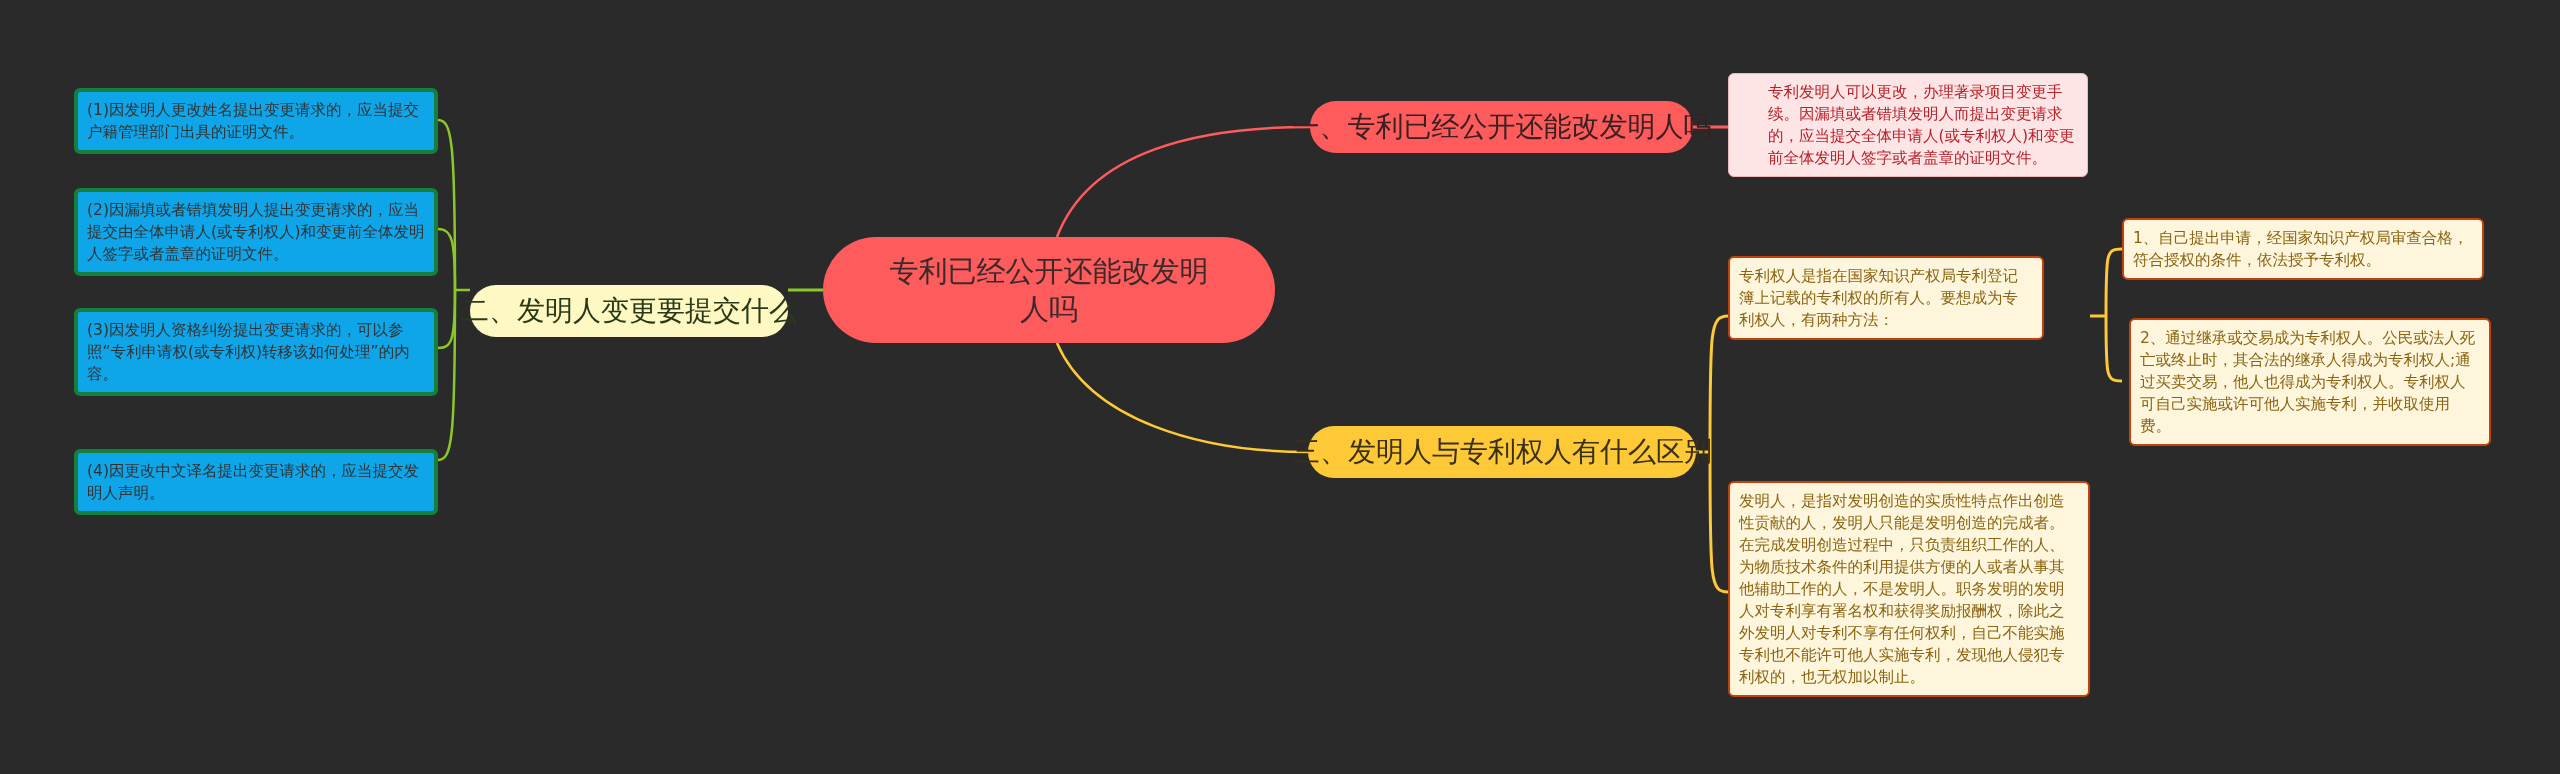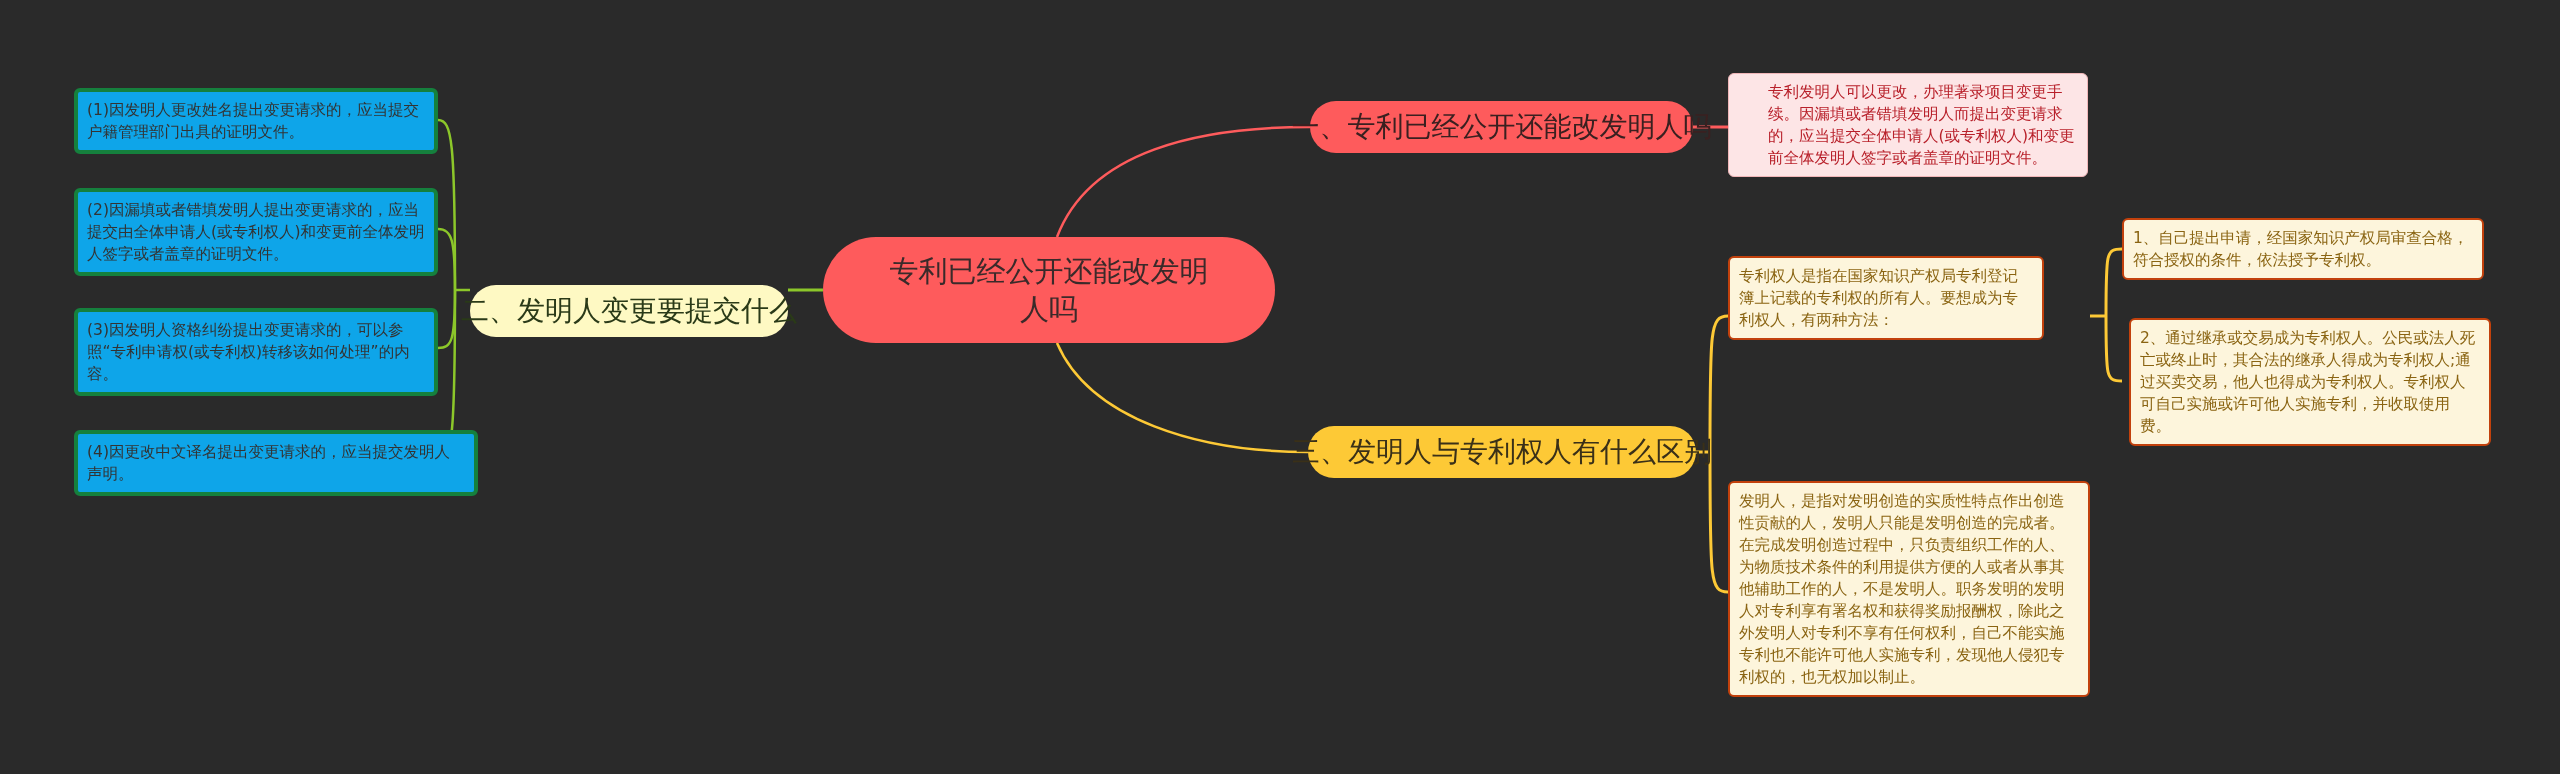--- a/index.html
+++ b/index.html
@@ -126,21 +126,21 @@
   </div>
   <div class="leaf leaf-green" style="left:74px; top:88px; width:364px;">
     <span>(1)因发明人更改姓名提出变更请求的，应当提交户籍管理部门出具的证明文件。</span>
   </div>
   <div class="leaf leaf-green" style="left:74px; top:188px; width:364px;">
     <span>(2)因漏填或者错填发明人提出变更请求的，应当提交由全体申请人(或专利权人)和变更前全体发明人签字或者盖章的证明文件。</span>
   </div>
   <div class="leaf leaf-green" style="left:74px; top:308px; width:364px;">
     <span>(3)因发明人资格纠纷提出变更请求的，可以参照“专利申请权(或专利权)转移该如何处理”的内容。</span>
   </div>
-  <div class="leaf leaf-green" style="left:74px; top:430px; width:404px;">
+  <div class="leaf leaf-green" style="left:74px; top:449px; width:364px;">
     <span>(4)因更改中文译名提出变更请求的，应当提交发明人声明。</span>
   </div>
 
   <div class="node branch b3">
     <span>三、发明人与专利权人有什么区别</span>
   </div>
   <div class="leaf leaf-yellow" style="left:1728px; top:256px; width:316px;">
     <span>专利权人是指在国家知识产权局专利登记簿上记载的专利权的所有人。要想成为专利权人，有两种方法：</span>
   </div>
   <div class="leaf leaf-yellow" style="left:2122px; top:218px; width:362px;">

